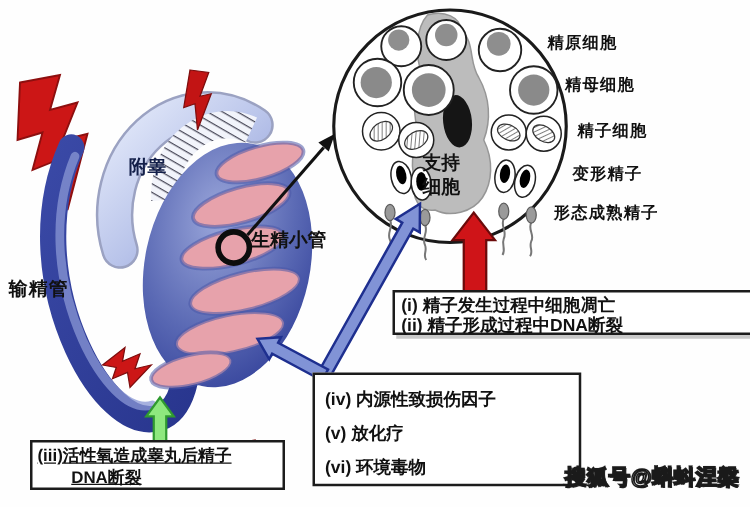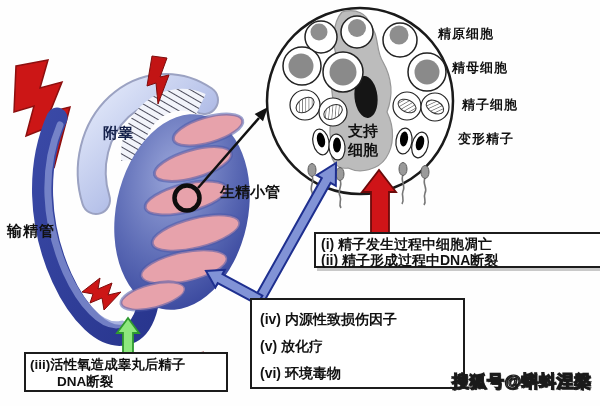--- a/index.html
+++ b/index.html
@@ -9,21 +9,21 @@
   }
   .lbl{position:absolute;color:#111;font-weight:600;white-space:nowrap;}
   .cellLbl{font-size:13px;letter-spacing:1px;}
   .box{
     position:absolute;background:#fff;border:2px solid #1c1c1c;
     color:#111;font-weight:600;box-sizing:border-box;
   }
   .box .ln{white-space:nowrap;}
   #box1{left:314px;top:232px;width:292px;height:36px;padding:2px 5px;font-size:14px;line-height:16px;box-shadow:3px 3px 0 #c9c9c9;}
   #box2{left:250px;top:298px;width:215px;height:91px;padding:6px 8px;font-size:14px;line-height:27px;}
-  #box3{left:24px;top:352px;width:204px;height:40px;padding:2px 4px;font-size:13.5px;line-height:17px;}
+  #box3{left:24px;top:352px;width:204px;height:40px;padding:2px 4px;font-size:13.5px;line-height:17px;text-decoration:underline;}
   #box3 .ln2{padding-left:27px;}
   #watermark{
     position:absolute;left:452px;top:370px;width:146px;text-align:left;
     font-size:17px;font-weight:bold;color:#fff;letter-spacing:0.5px;
     -webkit-text-stroke:1.2px #1a1a1a;
     text-shadow:0 0 1px #000, 1px 1px 0 #333;
     white-space:nowrap;
   }
   svg{position:absolute;left:0;top:0;}
 </style>
@@ -175,31 +175,32 @@
 
     <g>
       <polygon points="186,355 204,352 200,364 214,360 208,372 222,370 212,388 204,376 196,380 198,370 188,372" fill="#c21414" stroke="#7d0d0d" stroke-width="1"></polygon>
     </g>
   </svg>
 
   <div class="lbl" style="left:7px;top:222px;font-size:15px;letter-spacing:1px;text-align:center;">输精管</div>
 
   <div class="lbl" style="left:103px;top:124px;font-size:15px;color:#14204a;">附睾</div>
 
-  <div class="lbl" style="left:201px;top:183px;font-size:15px;padding-left:19px;">生精小管</div>
-
-  <div style="position:absolute;left:338px;top:121px;width:50px;text-align:center;font-size:15px;font-weight:600;color:#111;line-height:19px;">
+  <div class="lbl" style="left:201px;top:183px;font-size:15px;">生精小管</div>
+
+  <div style="position:absolute;left:338px;top:121px;width:50px;font-size:15px;font-weight:600;color:#111;line-height:19px;">
     <div>支持</div>
     <div>细胞</div>
   </div>
 
   <div class="lbl cellLbl" style="left:438px;top:25px;">精原细胞</div>
   <div class="lbl cellLbl" style="left:452px;top:59px;">精母细胞</div>
   <div class="lbl cellLbl" style="left:462px;top:96px;">精子细胞</div>
   <div class="lbl cellLbl" style="left:458px;top:130px;">变形精子</div>
+  <div class="lbl cellLbl" style="left:443px;top:161px;">形态成熟精子</div>
 
   <div id="box1" class="box">
     <div class="ln">(i) 精子发生过程中细胞凋亡</div>
     <div class="ln">(ii) 精子形成过程中DNA断裂</div>
   </div>
 
   <div id="box2" class="box">
     <div class="ln">(iv) 内源性致损伤因子</div>
     <div class="ln">(v) 放化疗</div>
     <div class="ln">(vi) 环境毒物</div>

